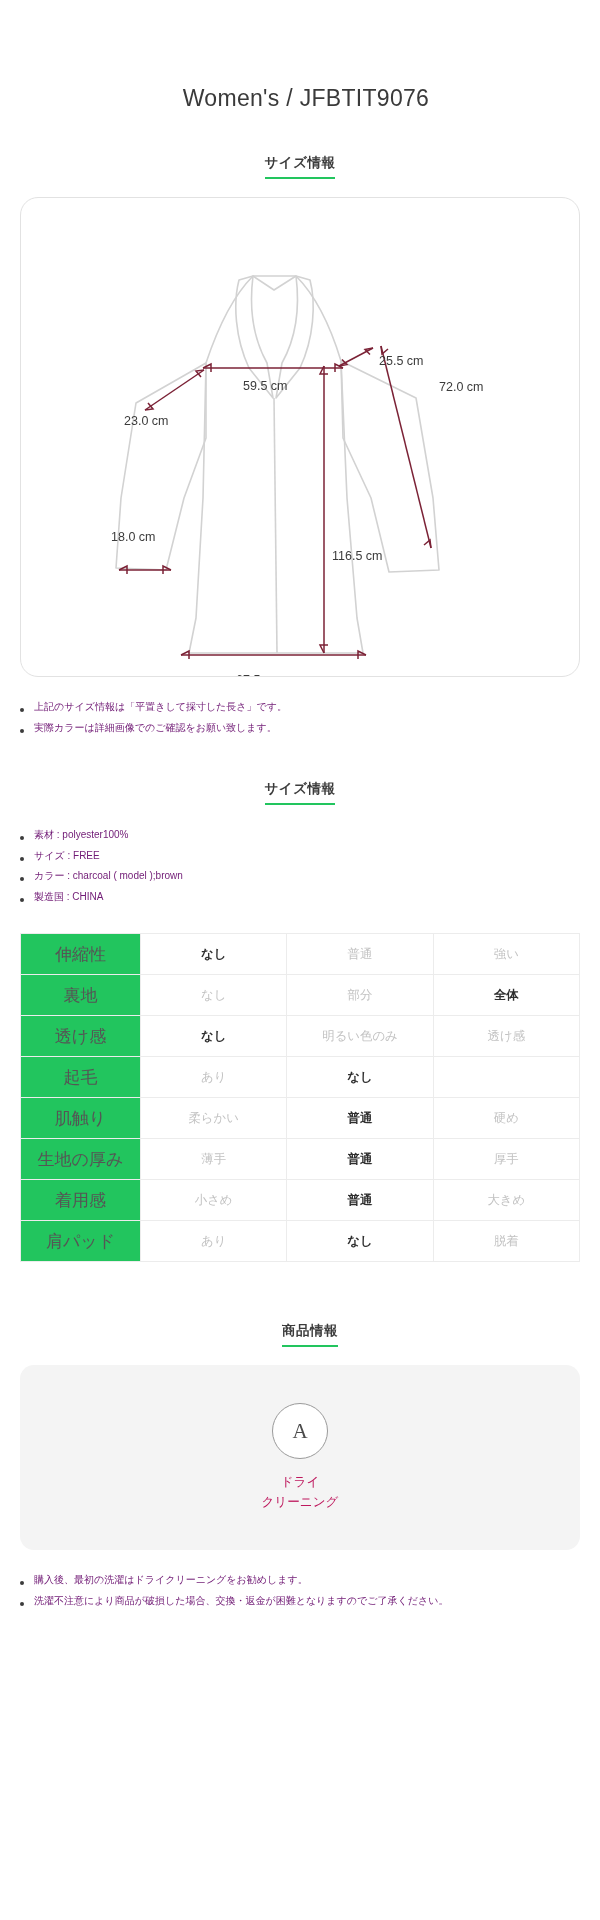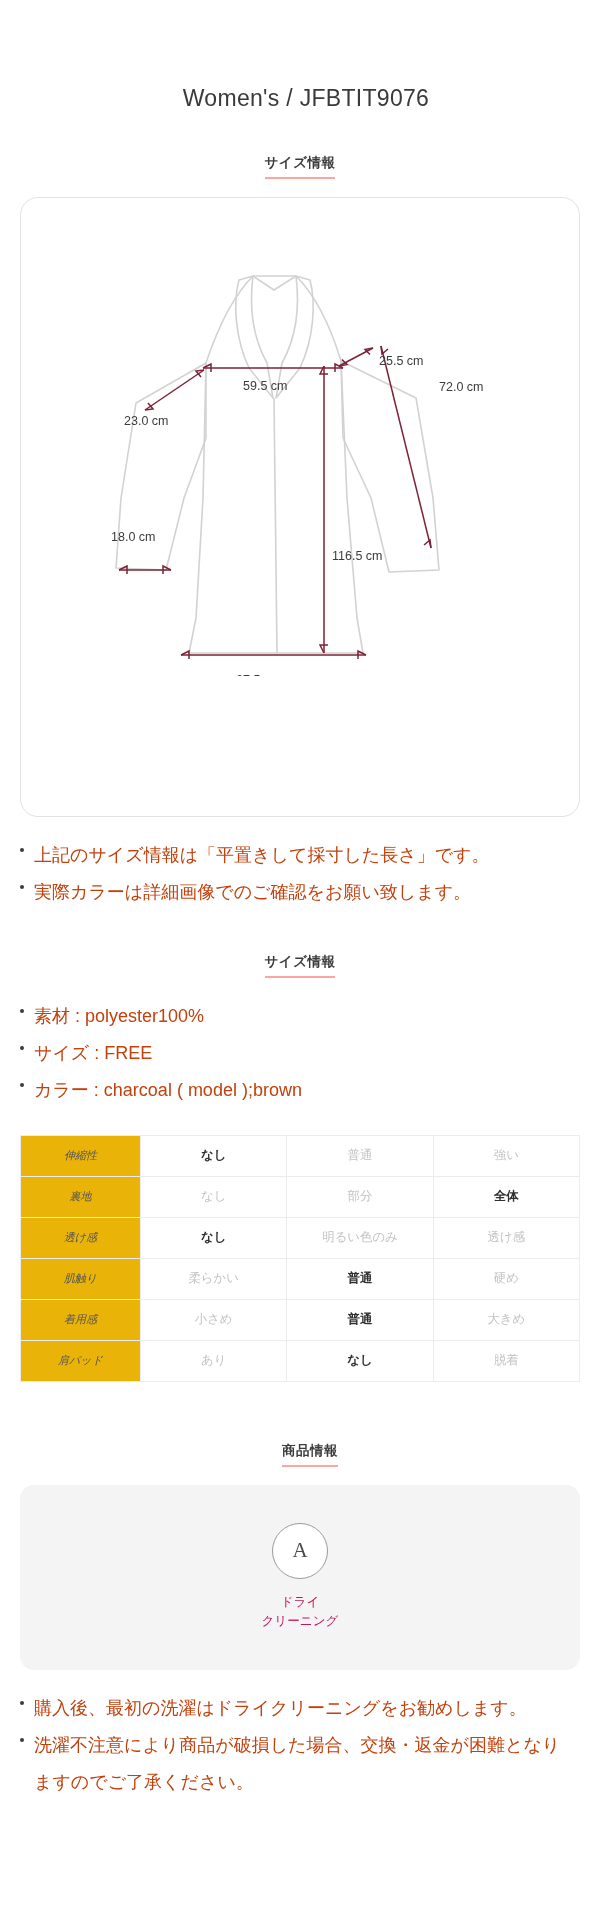--- a/index.html
+++ b/index.html
@@ -29,41 +29,41 @@
     text-align: center;
     font-size: 13.5px;
     font-weight: 700;
     color: #3c3c3c;
     margin: 42px 0 0 0;
     letter-spacing: 0.5px;
   }
   .section-heading span {
     display: inline-block;
     padding-bottom: 5px;
-    border-bottom: 2px solid #fca5a5;
+    border-bottom: 2px solid #22c55e;
   }
   .size-box {
     margin: 18px 20px 0 20px;
     border: 1px solid #e2e2e2;
     border-radius: 18px;
-    height: 620px;
+    height: 480px;
     position: relative;
     overflow: hidden;
   }
   .size-box svg { display: block; }
   ul.bullets {
     list-style: none;
     margin: 20px 0 0 0;
     padding: 0 22px 0 34px;
   }
   ul.bullets li {
     position: relative;
-    font-size: 18px;
+    font-size: 10px;
     line-height: 2.05;
-    color: #c2410c;
+    color: #701a75;
   }
   ul.bullets li::before {
     content: "";
     position: absolute;
     left: -14px;
     top: 11px;
     width: 4px; height: 4px;
     border-radius: 50%;
     background: #3c3c3c;
   }
@@ -75,25 +75,24 @@
     table-layout: fixed;
   }
   table.attr td {
     border: 1px solid #ececec;
     height: 41px;
     text-align: center;
     font-size: 12.4px;
     color: #c2c2c2;
   }
   table.attr td.label {
-    background: #eab308;
+    background: #22c55e;
     color: #555555;
     width: 120px;
-    font-size: 11px;
-    font-style: italic;
+    font-size: 17px;
   }
   table.attr td.on {
     color: #2f2f2f;
     font-weight: 700;
   }
   .care-box {
     margin: 18px 20px 0 20px;
     background: #f4f4f4;
     border-radius: 14px;
     height: 185px;
@@ -206,20 +205,21 @@
   </ul>
 
   <div class="section-heading">
     <span>サイズ情報</span>
   </div>
 
   <ul class="bullets spec-list">
     <li>素材 : polyester100%</li>
     <li>サイズ : FREE</li>
     <li>カラー : charcoal ( model );brown</li>
+    <li>製造国 : CHINA</li>
   </ul>
 
   <table class="attr">
     <tbody>
       <tr>
         <td class="label">伸縮性</td>
         <td class="on">なし</td>
         <td>普通</td>
         <td>強い</td>
       </tr>
@@ -229,24 +229,36 @@
         <td>部分</td>
         <td class="on">全体</td>
       </tr>
       <tr>
         <td class="label">透け感</td>
         <td class="on">なし</td>
         <td>明るい色のみ</td>
         <td>透け感</td>
       </tr>
       <tr>
+        <td class="label">起毛</td>
+        <td>あり</td>
+        <td class="on">なし</td>
+        <td></td>
+      </tr>
+      <tr>
         <td class="label">肌触り</td>
         <td>柔らかい</td>
         <td class="on">普通</td>
         <td>硬め</td>
+      </tr>
+      <tr>
+        <td class="label">生地の厚み</td>
+        <td>薄手</td>
+        <td class="on">普通</td>
+        <td>厚手</td>
       </tr>
       <tr>
         <td class="label">着用感</td>
         <td>小さめ</td>
         <td class="on">普通</td>
         <td>大きめ</td>
       </tr>
       <tr>
         <td class="label">肩パッド</td>
         <td>あり</td>

